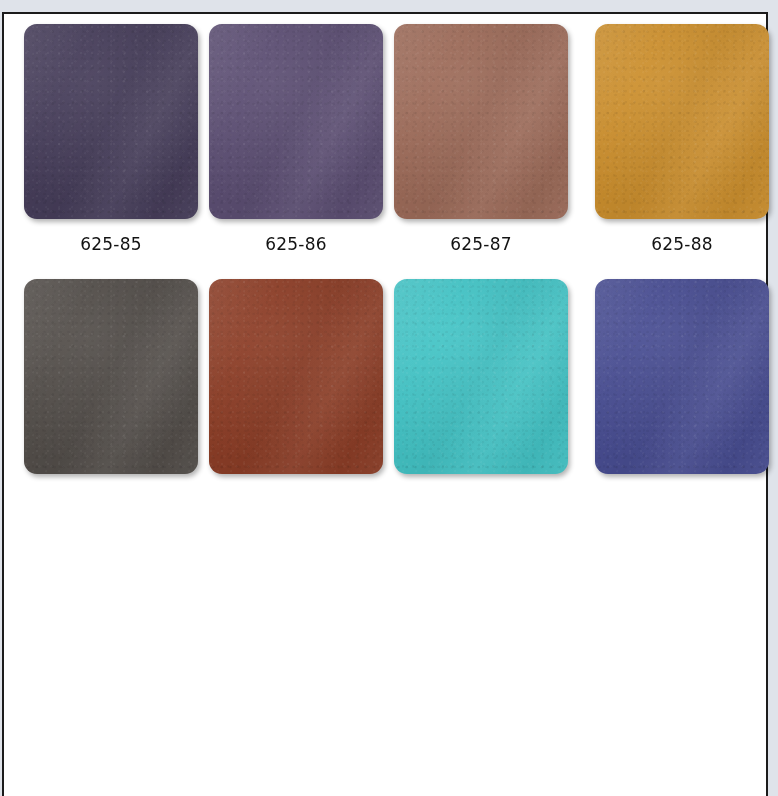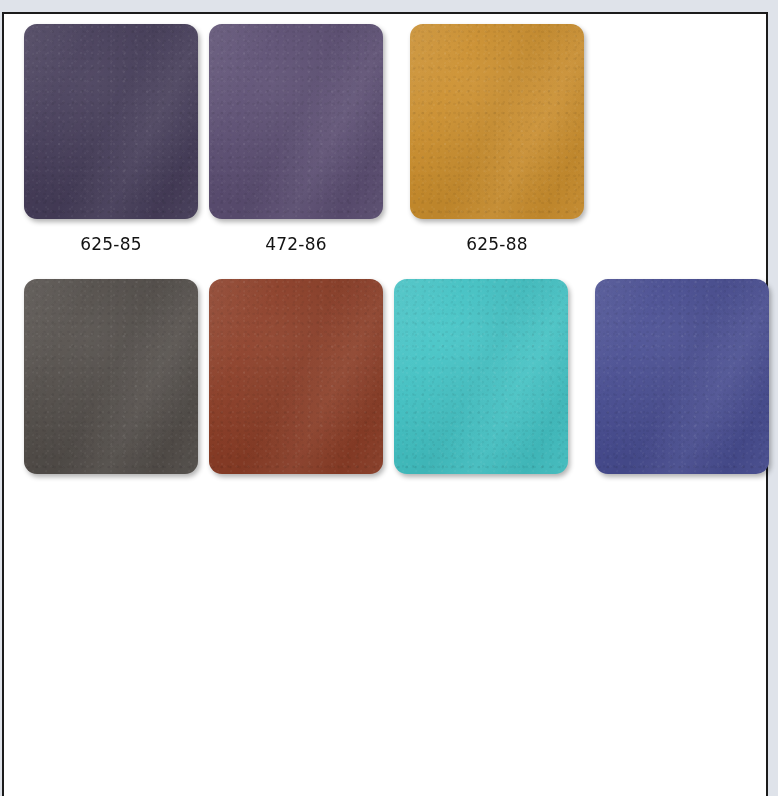--- a/index.html
+++ b/index.html
@@ -127,21 +127,25 @@
 <div id="page-sheet">
   <div id="swatch-grid">
 
     <div class="swatch-row">
       <div class="swatch-cell">
         <div class="swatch-tile" style="background-color: rgb(72, 63, 92);"></div>
         <div class="swatch-label">625-85</div>
       </div>
       <div class="swatch-cell">
         <div class="swatch-tile" style="background-color: rgb(94, 80, 117);"></div>
-        <div class="swatch-label">472-86</div>
+        <div class="swatch-label">625-86</div>
+      </div>
+      <div class="swatch-cell">
+        <div class="swatch-tile" style="background-color: rgb(159, 109, 91);"></div>
+        <div class="swatch-label">625-87</div>
       </div>
       <div class="swatch-cell">
         <div class="swatch-tile" style="background-color: rgb(206, 145, 47);"></div>
         <div class="swatch-label">625-88</div>
       </div>
     </div>
 
 
 
     <div class="swatch-row">

